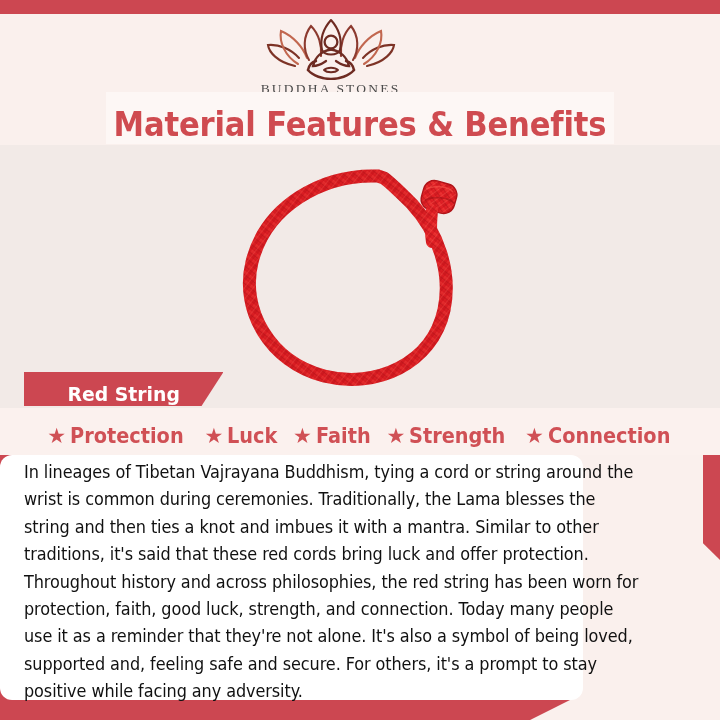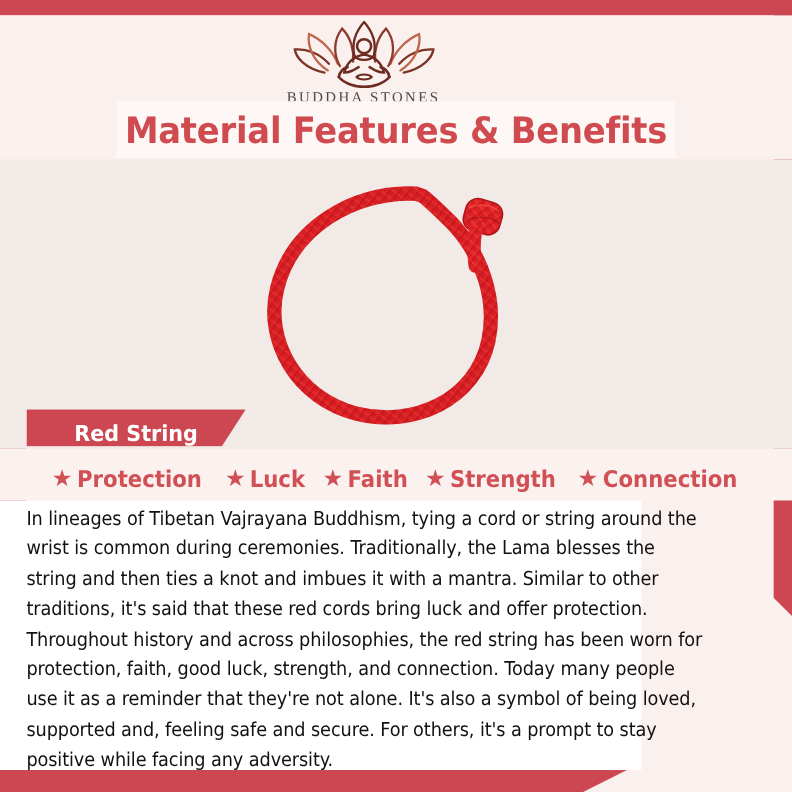--- a/index.html
+++ b/index.html
@@ -81,21 +81,21 @@
 
   
   .title-banner {
     position: absolute;
     left: 106px;
     top: 92px;
     width: 508px;
     height: 52px;
     background: #fdf7f5;
     display: flex;
-    align-items: center;
+    align-items: flex-end;
     justify-content: center;
   }
   .title-banner h1 {
     margin: 0;
     font-family: "DejaVu Sans", sans-serif;
     font-weight: bold;
     font-size: 33px;
     color: #cf4b50;
     letter-spacing: -0.2px;
     transform: scaleX(0.93);
@@ -182,20 +182,21 @@
   }
 
   
   .copy-panel {
     position: absolute;
     top: 455px;
     left: 0;
     width: 583px;
     height: 245px;
     background: #ffffff;
+    border-radius: 12px;
   }
   .copy-panel p {
     position: absolute;
     top: 4px;
     left: 24px;
     width: 672px;
     margin: 0;
     font-family: "DejaVu Sans", sans-serif;
     font-size: 17.4px;
     line-height: 27.4px;

